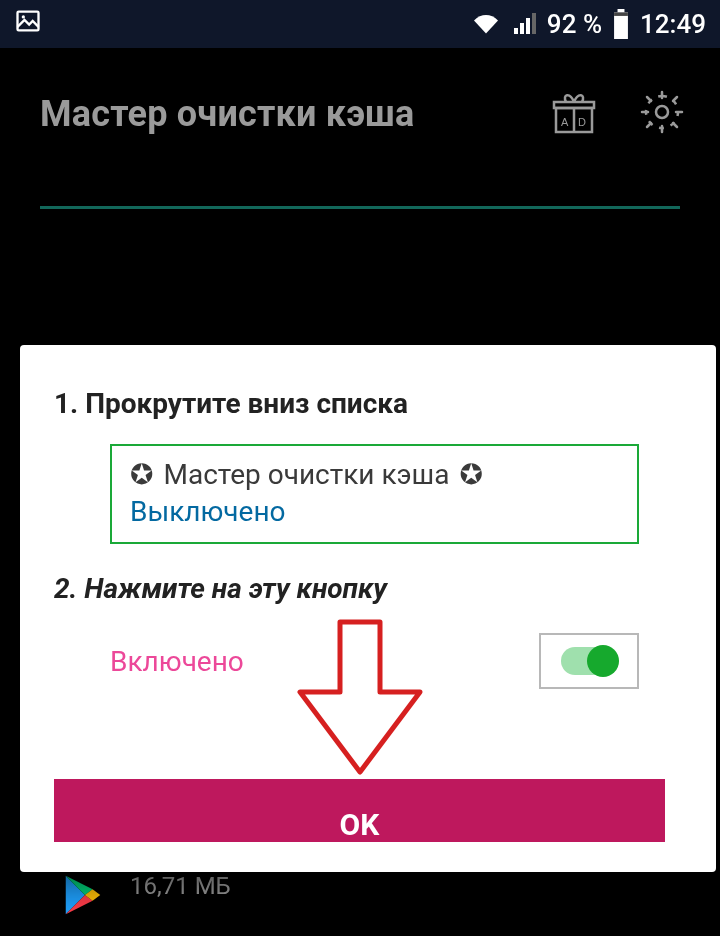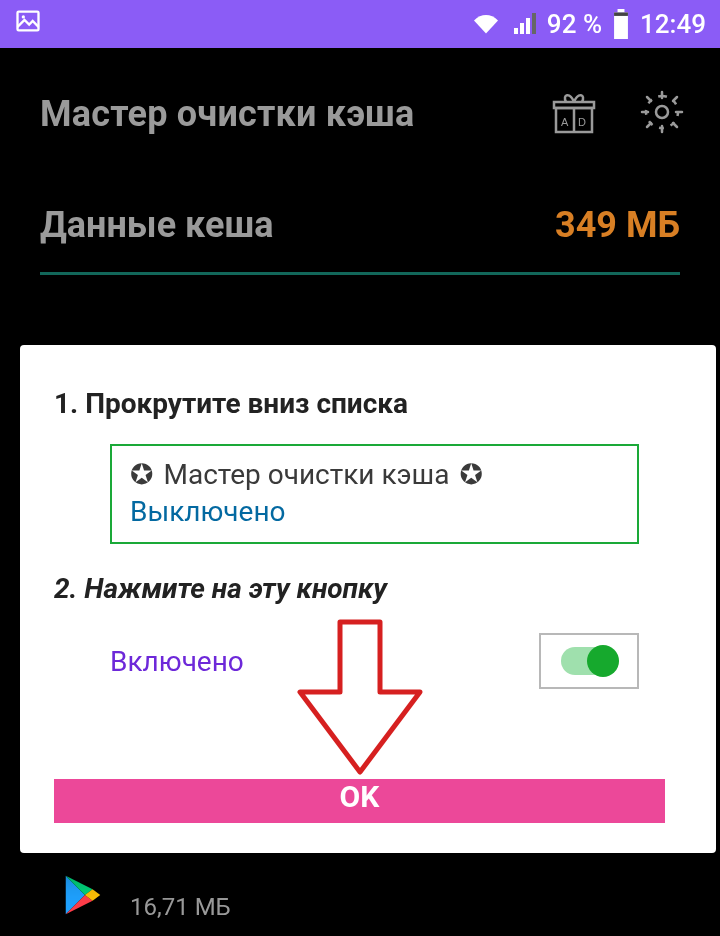--- a/index.html
+++ b/index.html
@@ -1,20 +1,20 @@
 <!DOCTYPE html>
 <html><head>
 <meta charset="utf-8">
 <style>
   * { box-sizing: border-box; margin: 0; padding: 0; }
   html, body { width: 720px; height: 936px; overflow: hidden; font-family: Roboto, "Helvetica Neue", Arial, sans-serif; }
   body { background: #000; position: relative; }
 
   
-  .status-bar { height: 48px; background: #8b5cf6; color: #fff; display: flex; align-items: center; padding: 0 14px; font-size: 26px; }
+  .status-bar { height: 48px; background: #0f172a; color: #fff; display: flex; align-items: center; padding: 0 14px; font-size: 26px; }
   .status-left { flex: 0 0 auto; display: flex; align-items: center; }
   .status-right { margin-left: auto; display: flex; align-items: center; gap: 10px; font-weight: 500; }
   .status-right svg { display: block; }
 
   
   .app-header { display: flex; align-items: center; padding: 40px 34px 40px 40px; }
   .app-title { color: #9a9a9a; font-size: 36px; font-weight: 700; letter-spacing: .2px; }
   .header-icons { margin-left: auto; display: flex; align-items: center; gap: 40px; }
 
   
@@ -27,31 +27,31 @@
   
   .dialog { position: absolute; left: 20px; right: 4px; top: 345px; background: #fff; border-radius: 4px; padding: 42px 51px 30px 34px; box-shadow: 0 10px 40px rgba(0,0,0,.6); }
   .step-title { font-size: 28px; font-weight: 700; color: #222; margin-bottom: 24px; }
   .step2-title { margin-top: 28px; font-style: italic; }
 
   .list-example { border: 2px solid #1aa938; padding: 12px 18px 14px 18px; margin: 0 26px 0 56px; }
   .list-example-line1 { font-size: 28px; color: #3a3a3a; display: flex; align-items: center; gap: 10px; }
   .list-example-line2 { font-size: 28px; color: #0369a1; margin-top: 4px; }
 
   .step2-content { display: flex; align-items: center; margin-top: 28px; padding-left: 56px; padding-right: 26px; }
-  .step2-label { font-size: 28px; color: #6d28d9; }
+  .step2-label { font-size: 28px; color: #ec4899; }
   .toggle-box { margin-left: auto; width: 100px; height: 56px; border: 2px solid #b8b8b8; display: flex; align-items: center; justify-content: center; }
   .switch { width: 56px; height: 28px; border-radius: 14px; background: #9fe0ad; position: relative; }
   .switch-knob { position: absolute; right: -2px; top: -2px; width: 32px; height: 32px; border-radius: 50%; background: #16a92d; }
 
   .arrow-holder { position: absolute; left: 50%; transform: translateX(-50%); top: 612px; pointer-events: none; }
 
-  .ok-button { margin-top: 90px; height: 44px; background: #ec4899; color: #fff; font-size: 30px; font-weight: 700; display: flex; align-items: flex-start; justify-content: center; cursor: pointer; }
+  .ok-button { margin-top: 90px; height: 63px; background: #be185d; color: #fff; font-size: 30px; font-weight: 700; display: flex; align-items: flex-end; justify-content: center; cursor: pointer; }
 
   
-  .bg-list-item { position: absolute; left: 60px; bottom: 14px; display: flex; align-items: flex-end; gap: 24px; color: #9a9a9a; }
+  .bg-list-item { position: absolute; left: 60px; bottom: 14px; display: flex; align-items: flex-start; gap: 24px; color: #9a9a9a; }
   .bg-list-text { font-size: 24px; line-height: 1.2; }
 </style>
 </head>
 <body>
 
 <div class="status-bar">
   <div class="status-left">
     <span>
       <svg width="28" height="28" viewBox="0 0 24 24" fill="none" stroke="#fff" stroke-width="2">
         <rect x="3" y="4" width="18" height="16" rx="1"></rect>
@@ -103,24 +103,20 @@
       <svg width="48" height="48" viewBox="0 0 48 48" fill="none" stroke="#9a9a9a" stroke-width="2.5">
         <circle cx="24" cy="24" r="6"></circle>
         <path d="M24 4 v6 M24 38 v6 M4 24 h6 M38 24 h6 M9 9 l4 4 M35 35 l4 4 M39 9 l-4 4 M13 35 l-4 4" stroke-linecap="round"></path>
         <path d="M24 8 a16 16 0 0 1 0 32 a16 16 0 0 1 0 -32" stroke-dasharray="5 7"></path>
       </svg>
     </span>
   </div>
 </div>
 
 <div class="cache-row">
-  <div class="cache-row-inner">
-    <div class="cache-label">Данные кеша</div>
-    <div class="cache-value">349 МБ</div>
-  </div>
   <div class="cache-underline"></div>
 </div>
 
 <div class="bg-list-item">
   <span>
     <svg width="46" height="46" viewBox="0 0 48 48">
       <polygon points="6,4 6,44 26,24" fill="#1fa2ff"></polygon>
       <polygon points="6,4 34,18 26,24" fill="#00d27a"></polygon>
       <polygon points="6,44 34,30 26,24" fill="#ff3d4a"></polygon>
       <polygon points="26,24 34,18 42,24 34,30" fill="#ffc107"></polygon>

